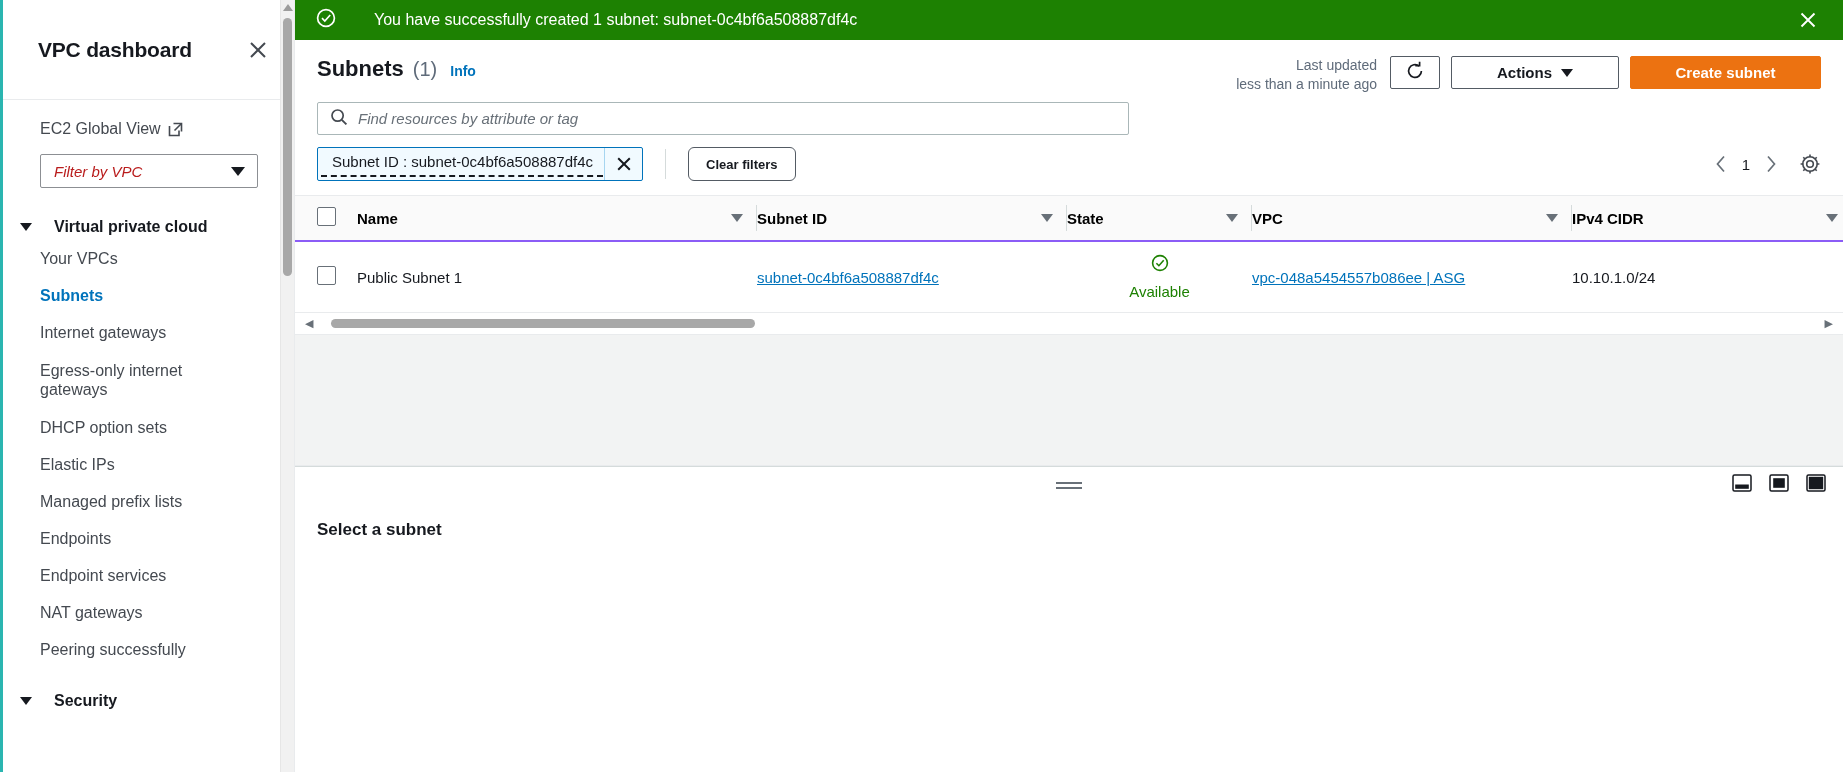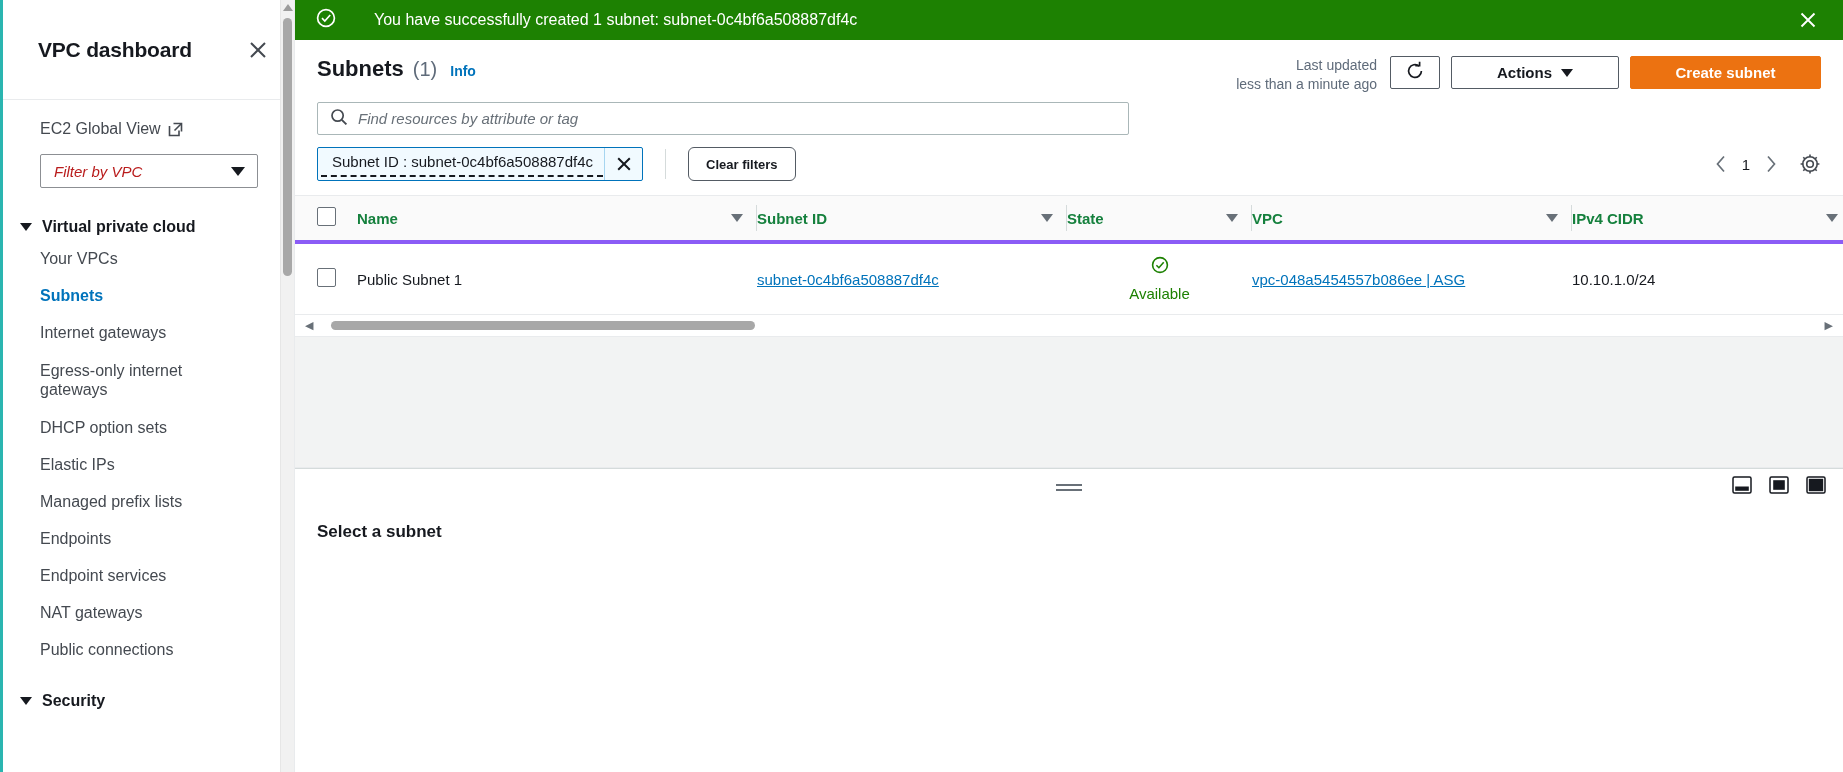--- a/index.html
+++ b/index.html
@@ -95,21 +95,21 @@
     border-right: 7px solid transparent;
     border-top: 9px solid #16191f;
   }
 
   .nav-group {
     margin-top: 26px;
   }
   .nav-group-head {
     display: flex;
     align-items: center;
-    gap: 10px;
+    gap: 22px;
     padding-left: 20px;
     font-size: 16px;
     font-weight: bold;
     color: #16191f;
     cursor: pointer;
     height: 26px;
   }
   .tri {
     width: 0; height: 0;
     border-left: 6px solid transparent;
@@ -389,24 +389,24 @@
   }
   table.subnets {
     width: 100%;
     border-collapse: collapse;
     table-layout: fixed;
   }
   table.subnets th {
     text-align: left;
     font-size: 15px;
     font-weight: bold;
-    color: #15803d;
+    color: #000000;
     padding: 11px 0 11px 0;
     border-top: 1px solid #e9ebed;
-    border-bottom: 4px solid #8b5cf6;
+    border-bottom: 2px solid #8b5cf6;
     background: #fafafa;
     height: 40px;
     position: relative;
   }
   table.subnets td {
     font-size: 15px;
     color: #16191f;
     padding: 12px 0;
     border-bottom: 1px solid #e9ebed;
     height: 41px;
@@ -598,21 +598,21 @@
         <div class="nav-item">
           <span class="lbl">Endpoints</span>
         </div>
         <div class="nav-item">
           <span class="lbl">Endpoint services</span>
         </div>
         <div class="nav-item">
           <span class="lbl">NAT gateways</span>
         </div>
         <div class="nav-item">
-          <span class="lbl">Public connections</span>
+          <span class="lbl">Peering successfully</span>
         </div>
       </div>
 
       <div class="nav-group" style="margin-top:20px;">
         <div class="nav-group-head">
           <span class="tri"></span>
           <span>Security</span>
         </div>
       </div>
     </div>

